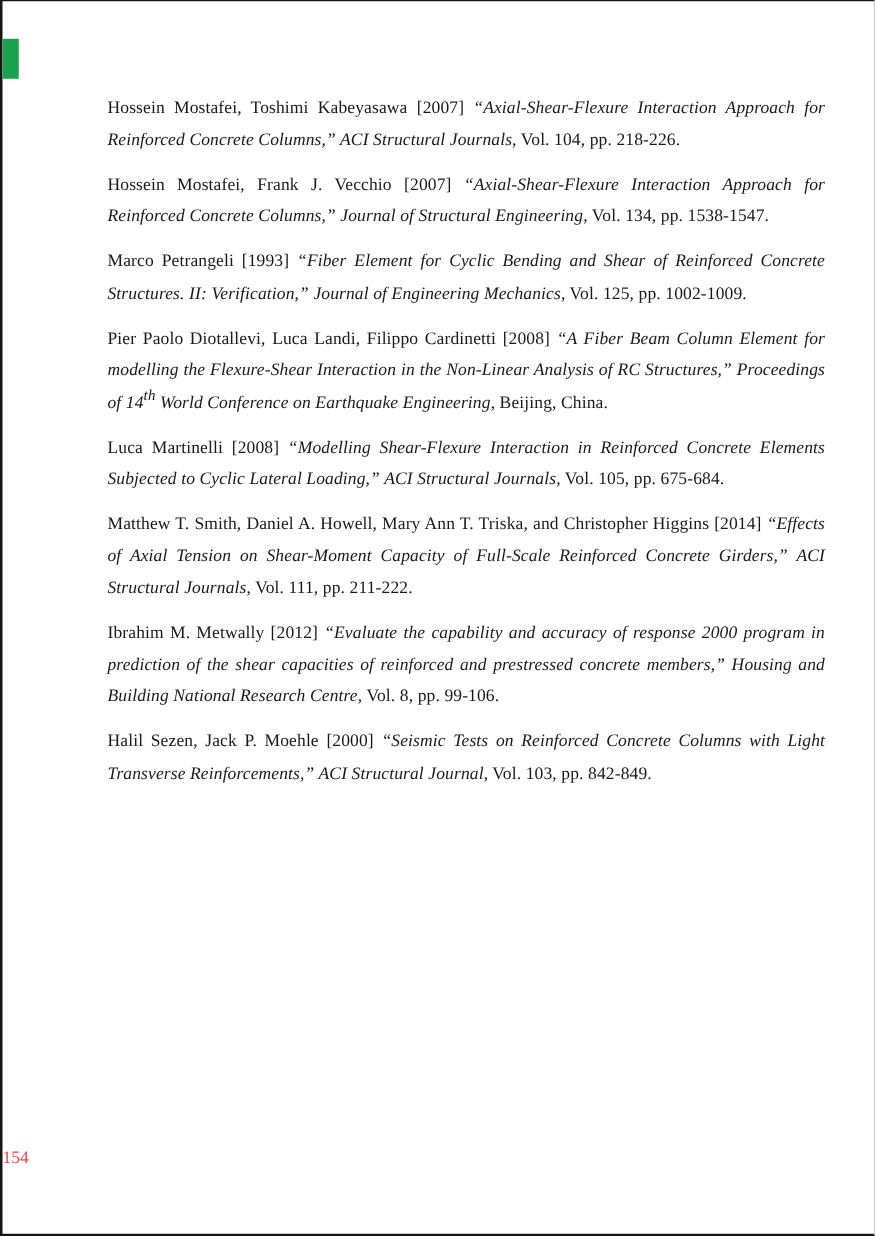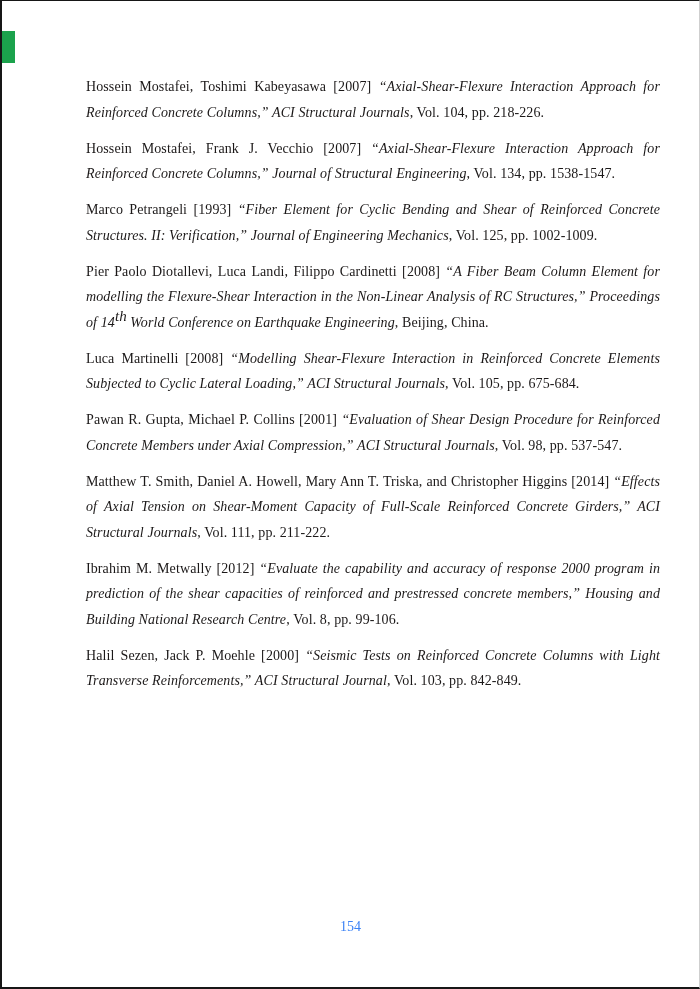--- a/index.html
+++ b/index.html
@@ -37,45 +37,44 @@
     line-height: 25.5px;
     color: #1b1818;
     text-align: justify;
     text-align-last: left;
     letter-spacing: 0.1px;
   }
   .ref .italic { font-style: italic; }
   .ref .roman { font-style: normal; }
   .ref sup.italic {
     font-style: italic;
-    font-size: 15px;
+    font-size: 12px;
     line-height: 0;
     vertical-align: super;
   }
   .page-number {
     position: absolute;
     top: 913px;
     left: 0;
     width: 100%;
-    text-align: center;
+    text-align: left;
     font-size: 14px;
     line-height: 25.5px;
-    color: #3b82f6;
+    color: #ef4444;
   }
 </style>
 </head>
 <body>
 
 <div class="page">
   <div class="edge-marker" style="background: rgb(27, 162, 76);"></div>
   <div class="content">
       <p class="ref"><span class="roman">Hossein Mostafei, Toshimi Kabeyasawa [2007] </span><span class="italic">“Axial-Shear-Flexure Interaction Approach for Reinforced Concrete Columns,” ACI Structural Journals</span><span class="roman">, Vol. 104, pp. 218-226.</span></p>
       <p class="ref"><span class="roman">Hossein Mostafei, Frank J. Vecchio [2007] </span><span class="italic">“Axial-Shear-Flexure Interaction Approach for Reinforced Concrete Columns,” Journal of Structural Engineering</span><span class="roman">, Vol. 134, pp. 1538-1547.</span></p>
       <p class="ref"><span class="roman">Marco Petrangeli [1993] </span><span class="italic">“Fiber Element for Cyclic Bending and Shear of Reinforced Concrete Structures. II: Verification,” Journal of Engineering Mechanics</span><span class="roman">, Vol. 125, pp. 1002-1009.</span></p>
       <p class="ref"><span class="roman">Pier Paolo Diotallevi, Luca Landi, Filippo Cardinetti [2008] </span><span class="italic">“A Fiber Beam Column Element for modelling the Flexure-Shear Interaction in the Non-Linear Analysis of RC Structures,” Proceedings of 14</span><sup class="italic">th</sup><span class="italic"> World Conference on Earthquake Engineering</span><span class="roman">, Beijing, China.</span></p>
       <p class="ref"><span class="roman">Luca Martinelli [2008] </span><span class="italic">“Modelling Shear-Flexure Interaction in Reinforced Concrete Elements Subjected to Cyclic Lateral Loading,” ACI Structural Journals</span><span class="roman">, Vol. 105, pp. 675-684.</span></p>
-      <p class="ref"><span class="roman">Pawan R. Gupta, Michael P. Collins [2001] </span><span class="italic">“Evaluation of Shear Design Procedure for Reinforced Concrete Members under Axial Compression,” ACI Structural Journals</span><span class="roman">, Vol. 98, pp. 537-547.</span></p>
       <p class="ref"><span class="roman">Matthew T. Smith, Daniel A. Howell, Mary Ann T. Triska, and Christopher Higgins [2014] </span><span class="italic">“Effects of Axial Tension on Shear-Moment Capacity of Full-Scale Reinforced Concrete Girders,” ACI Structural Journals</span><span class="roman">, Vol. 111, pp. 211-222.</span></p>
       <p class="ref"><span class="roman">Ibrahim M. Metwally [2012] </span><span class="italic">“Evaluate the capability and accuracy of response 2000 program in prediction of the shear capacities of reinforced and prestressed concrete members,” Housing and Building National Research Centre</span><span class="roman">, Vol. 8, pp. 99-106.</span></p>
       <p class="ref"><span class="roman">Halil Sezen, Jack P. Moehle [2000] </span><span class="italic">“Seismic Tests on Reinforced Concrete Columns with Light Transverse Reinforcements,” ACI Structural Journal</span><span class="roman">, Vol. 103, pp. 842-849.</span></p>
     </div>
   <div class="page-number">154</div>
 </div>
 
 </body></html>

